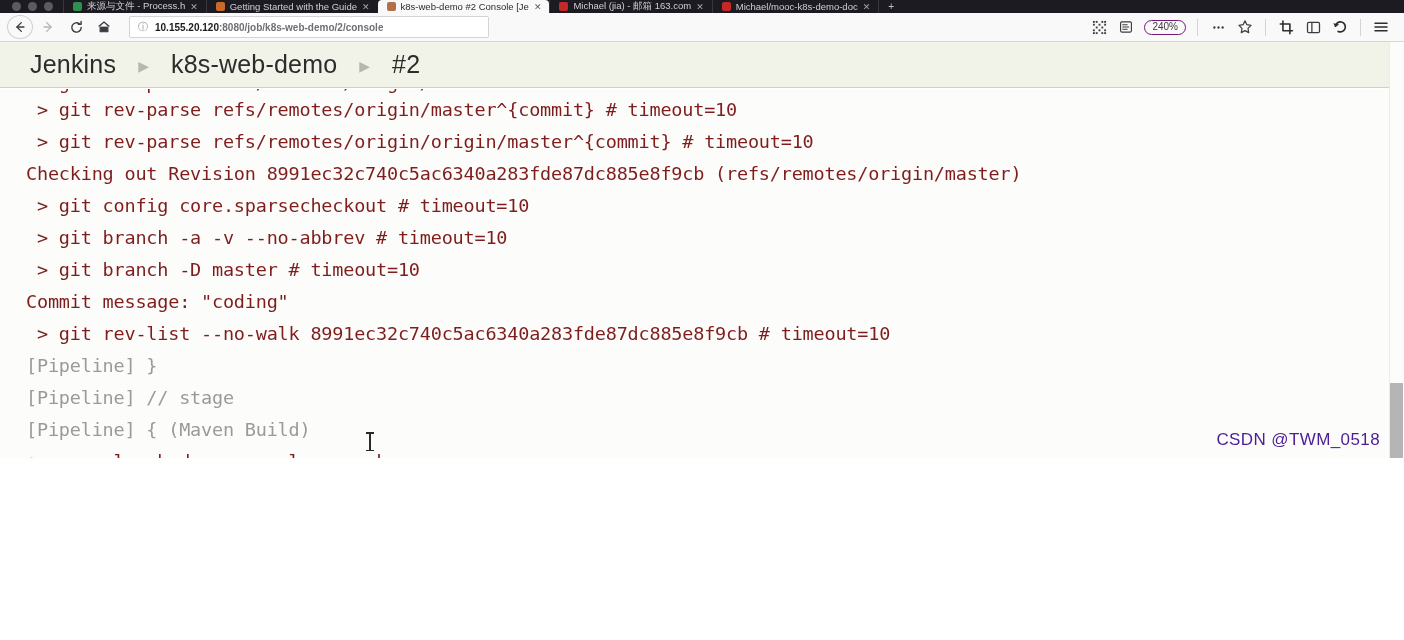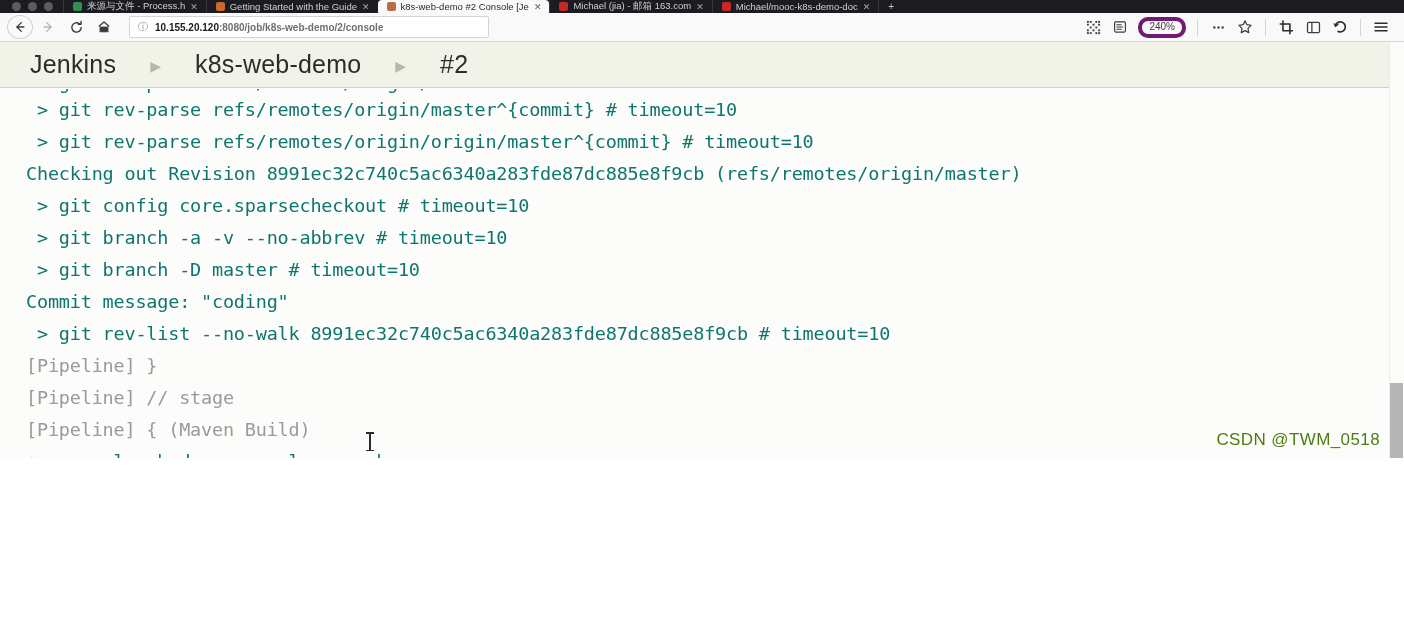--- a/index.html
+++ b/index.html
@@ -145,21 +145,21 @@
     align-items: center;
     gap: 3px;
     padding-right: 4px;
   }
   .nav-right .icobtn {
     width: 24px; height: 24px;
     display: flex; align-items: center; justify-content: center;
     color: #3d3d41;
   }
   .zoom-badge {
-    border: 4px solid #701a75;
+    border: 1px solid #701a75;
     border-radius: 10px;
     font-size: 10px;
     color: #3d3d41;
     padding: 1px 7px 2px;
     margin: 0 3px;
     line-height: 1;
   }
   .nav-sep {
     width: 1px; height: 17px;
     background: #d4d4d8;
@@ -174,21 +174,21 @@
     overflow: hidden;
   }
 
   .breadcrumb-bar {
     height: 46px;
     background: #f1f3e8;
     border-bottom: 1px solid #cfd2c2;
     display: flex;
     align-items: center;
     padding-left: 30px;
-    gap: 12px;
+    gap: 0;
   }
   .crumb {
     font-size: 25px;
     color: #2c2c2c;
     font-weight: normal;
     letter-spacing: .2px;
   }
   .crumb-sep {
     color: #b6b8aa;
     font-size: 14px;
@@ -211,21 +211,21 @@
     height: 5px;
     overflow: hidden;
     position: relative;
   }
   .clip-top .line { margin-top: -22px; }
 
   .line {
     font-family: "DejaVu Sans Mono", "Liberation Mono", monospace;
     font-size: 18.5px;
     line-height: 32px;
-    color: #0f766e;
+    color: #7f1d1d;
     white-space: pre;
     letter-spacing: -0.2px;
   }
   .line.dim { color: #9a9a9a; }
 
   .caret {
     position: absolute;
     left: 369px;
     top: 390px;
     width: 2px;
@@ -265,21 +265,21 @@
     border-radius: 1.3px;
     background: #2b2b2b;
     transform-origin: 1.3px 12.5px;
   }
 
   .watermark {
     position: absolute;
     right: 24px;
     bottom: 8px;
     font-size: 17px;
-    color: #4d7c0f;
+    color: #4c1d95;
     letter-spacing: .4px;
     user-select: none;
   }
 
   .scrollbar-track {
     position: absolute;
     top: 0; right: 0; bottom: 0;
     width: 15px;
     background: #fcfcfa;
     border-left: 1px solid #ececec;

